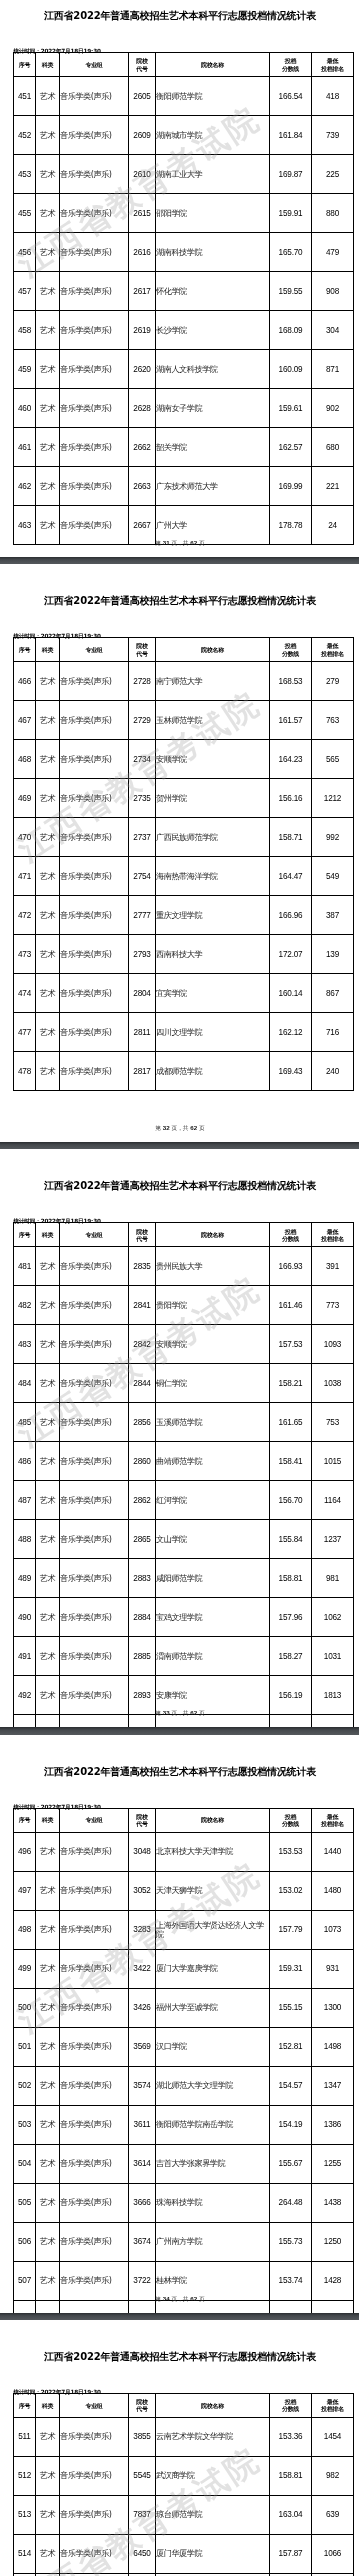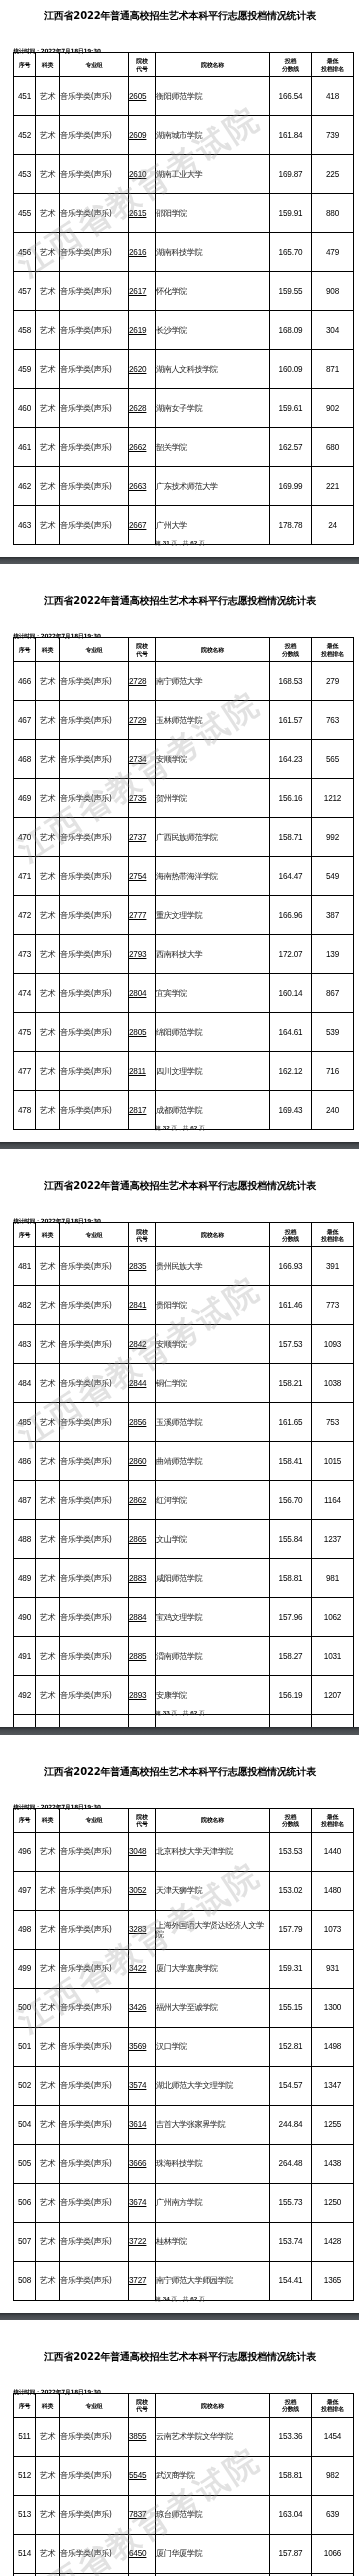--- a/index.html
+++ b/index.html
@@ -17,21 +17,21 @@
                border-collapse: collapse; table-layout: fixed; }
   table.grid th, table.grid td { border: 1px solid #000; padding: 0; overflow: hidden; }
   table.grid th { height: 23px; font-family: "DejaVu Sans", sans-serif; font-weight: bold;
                   font-size: 6px; line-height: 7.2px; text-align: center; letter-spacing: -0.3px; }
   table.grid td { height: 38px; font-size: 8.2px; vertical-align: middle; }
   td.c-num { text-align: center; letter-spacing: -0.2px; }
   td.c-cat, td.c-grp, td.c-name { font-family: "DejaVu Sans", sans-serif; font-size: 7.7px; color: #222; letter-spacing: -0.5px; }
   td.c-cat { text-align: center; }
   td.c-grp { padding-left: 1px; white-space: nowrap; }
   td.c-name { padding-left: 1px; line-height: 8.8px; margin-left: 30px; }
-  td.c-code { letter-spacing: -0.2px; text-decoration: underline; }
+  td.c-code { text-align: center; letter-spacing: -0.2px; }
   .footer { position: absolute; left: 0; width: 360px; top: 560px; text-align: center;
             font-family: "DejaVu Sans", sans-serif; font-size: 5.7px; color: #333; }
   .footer b { font-family: "Liberation Sans", sans-serif; font-weight: bold; color: #111; font-size: 6.2px; }
   .watermark { position: absolute; left: 20.6px; top: 268px; width: 268px; height: 41px;
                transform: rotate(-33deg); transform-origin: left center;
                font-family: "DejaVu Sans", sans-serif; font-weight: bold; font-size: 32px;
                color: rgba(150,150,150,0.28); letter-spacing: 3.1px; pointer-events: none; white-space: nowrap; }
 </style>
 </head>
 <body>
@@ -282,29 +282,20 @@
           <tr>
             <td class="c-num">474</td>
             <td class="c-cat">艺术</td>
             <td class="c-grp">音乐学类(声乐)</td>
             <td class="c-code">2804</td>
             <td class="c-name">宜宾学院</td>
             <td class="c-num">160.14</td>
             <td class="c-num">867</td>
           </tr>
           <tr>
-            <td class="c-num">475</td>
-            <td class="c-cat">艺术</td>
-            <td class="c-grp">音乐学类(声乐)</td>
-            <td class="c-code">2805</td>
-            <td class="c-name">绵阳师范学院</td>
-            <td class="c-num">164.61</td>
-            <td class="c-num">539</td>
-          </tr>
-          <tr>
             <td class="c-num">477</td>
             <td class="c-cat">艺术</td>
             <td class="c-grp">音乐学类(声乐)</td>
             <td class="c-code">2811</td>
             <td class="c-name">四川文理学院</td>
             <td class="c-num">162.12</td>
             <td class="c-num">716</td>
           </tr>
           <tr>
             <td class="c-num">478</td>
@@ -448,21 +439,21 @@
             <td class="c-num">158.27</td>
             <td class="c-num">1031</td>
           </tr>
           <tr>
             <td class="c-num">492</td>
             <td class="c-cat">艺术</td>
             <td class="c-grp">音乐学类(声乐)</td>
             <td class="c-code">2893</td>
             <td class="c-name">安康学院</td>
             <td class="c-num">156.19</td>
-            <td class="c-num">1207</td>
+            <td class="c-num">1813</td>
           </tr>
           <tr>
             <td class="c-num">493</td>
             <td class="c-cat">艺术</td>
             <td class="c-grp">音乐学类(声乐)</td>
             <td class="c-code">2928</td>
             <td class="c-name">西北民族大学</td>
             <td class="c-num">167.81</td>
             <td class="c-num">332</td>
           </tr>
@@ -557,26 +548,35 @@
           <tr>
             <td class="c-num">502</td>
             <td class="c-cat">艺术</td>
             <td class="c-grp">音乐学类(声乐)</td>
             <td class="c-code">3574</td>
             <td class="c-name">湖北师范大学文理学院</td>
             <td class="c-num">154.57</td>
             <td class="c-num">1347</td>
           </tr>
           <tr>
+            <td class="c-num">503</td>
+            <td class="c-cat">艺术</td>
+            <td class="c-grp">音乐学类(声乐)</td>
+            <td class="c-code">3611</td>
+            <td class="c-name">衡阳师范学院南岳学院</td>
+            <td class="c-num">154.19</td>
+            <td class="c-num">1386</td>
+          </tr>
+          <tr>
             <td class="c-num">504</td>
             <td class="c-cat">艺术</td>
             <td class="c-grp">音乐学类(声乐)</td>
             <td class="c-code">3614</td>
             <td class="c-name">吉首大学张家界学院</td>
-            <td class="c-num">244.84</td>
+            <td class="c-num">155.67</td>
             <td class="c-num">1255</td>
           </tr>
           <tr>
             <td class="c-num">505</td>
             <td class="c-cat">艺术</td>
             <td class="c-grp">音乐学类(声乐)</td>
             <td class="c-code">3666</td>
             <td class="c-name">珠海科技学院</td>
             <td class="c-num">264.48</td>
             <td class="c-num">1438</td>

